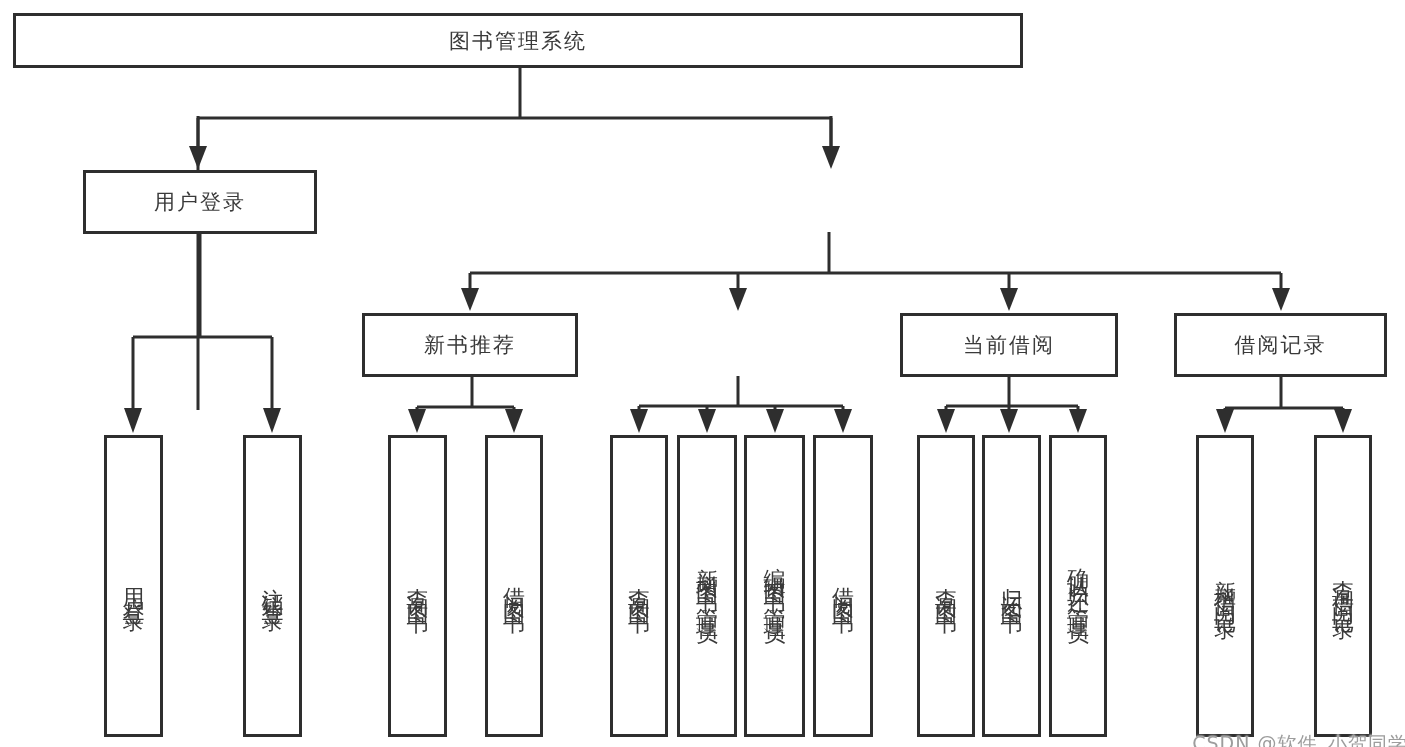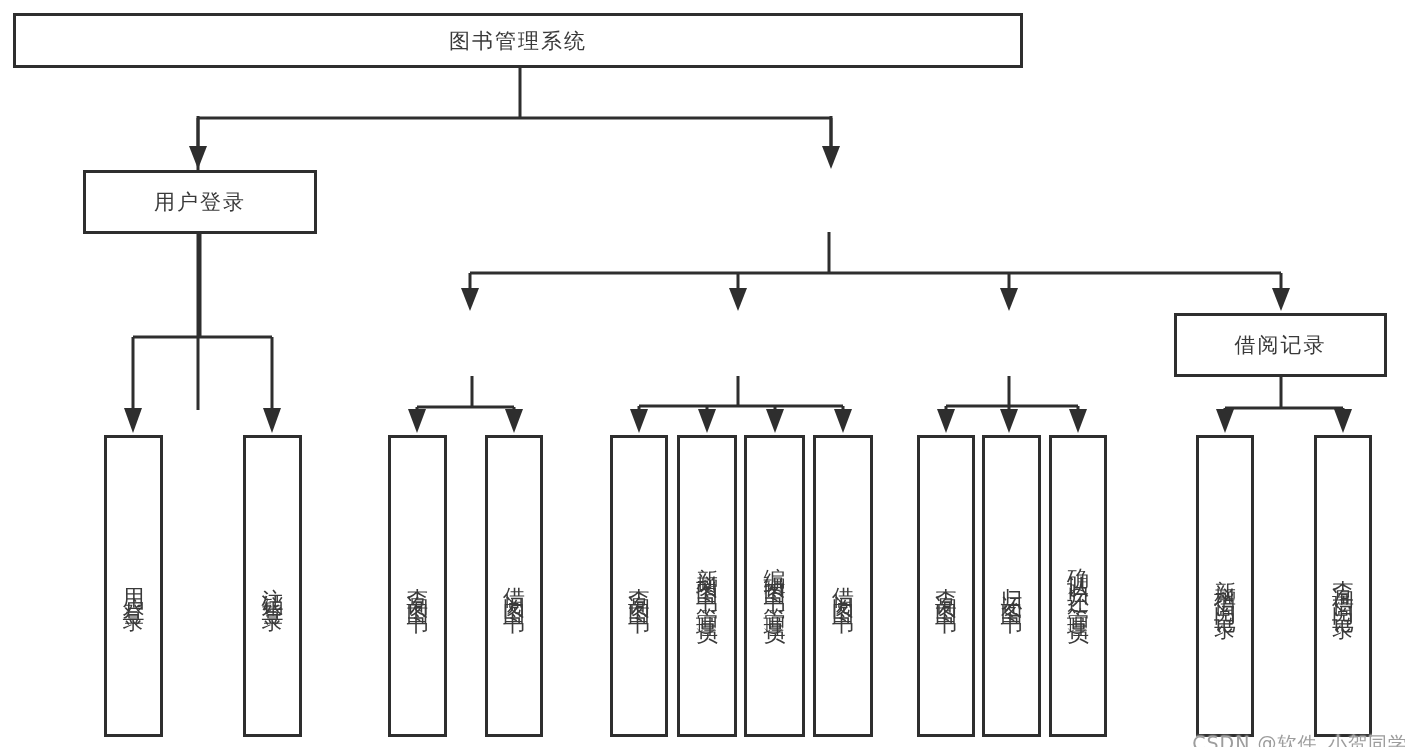--- a/index.html
+++ b/index.html
@@ -145,20 +145,26 @@
   </svg>
 
   <div class="box h-box root-box n-root">
     <span>图书管理系统</span>
   </div>
 
   <div class="box h-box n-user-login">
     <span>用户登录</span>
   </div>
 
+  <div class="box h-box n-new-book">
+    <span>新书推荐</span>
+  </div>
+  <div class="box h-box n-current">
+    <span>当前借阅</span>
+  </div>
   <div class="box h-box n-record">
     <span>借阅记录</span>
   </div>
 
   <div class="box v-box leaf n-leaf-user-login">
     <span>用户登录</span>
   </div>
   <div class="box v-box leaf n-leaf-logout">
     <span>注销登录</span>
   </div>

